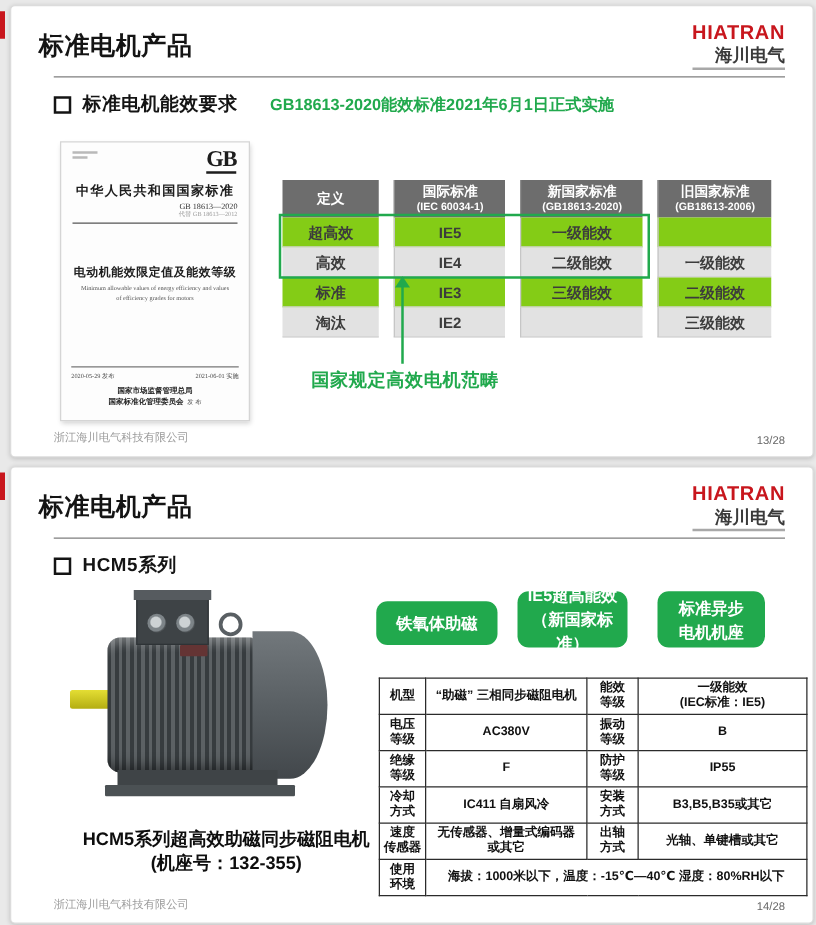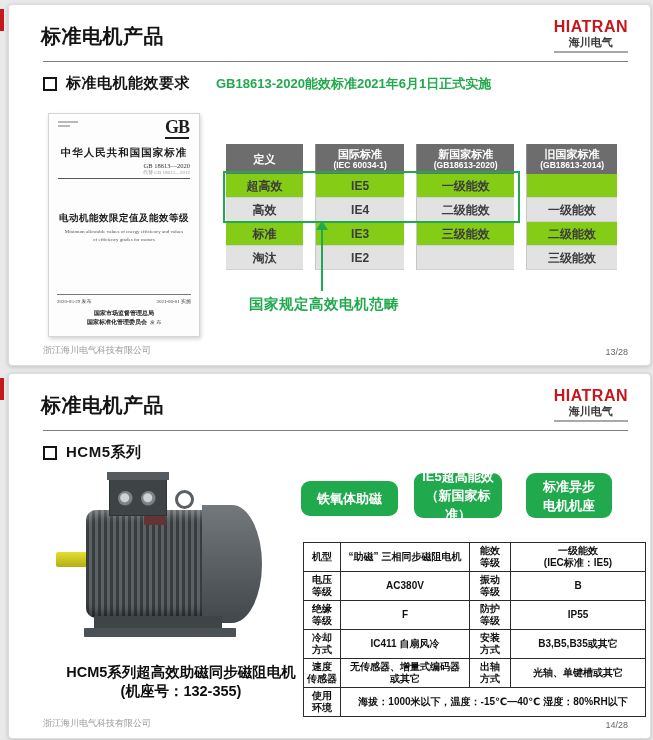--- a/index.html
+++ b/index.html
@@ -11,24 +11,24 @@
   }
   .slide{
     position:absolute;left:8px;width:641px;background:#ffffff;
     border:1px solid #dcdcdc;border-radius:4px;
     box-shadow:0 1px 4px rgba(0,0,0,0.18);
   }
   #slide1{top:4px;height:360px;}
   #slide2{top:373px;height:364px;}
   .red-tab{position:absolute;left:0;width:4px;height:22px;background:#c8161d;z-index:5;}
   
-  .slide-title{position:absolute;left:32px;top:18px;font-size:20px;font-weight:800;color:#141414;letter-spacing:0.5px;}
+  .slide-title{position:absolute;left:22px;top:18px;font-size:20px;font-weight:800;color:#141414;letter-spacing:0.5px;}
   .logo{position:absolute;right:22px;top:14px;text-align:right;line-height:1;}
   .logo-main{font-size:16px;font-weight:900;color:#c8161d;letter-spacing:0.5px;}
-  .logo-sub{font-size:11px;font-weight:800;color:#3a3a3a;margin-top:2px;text-align:center;}
+  .logo-sub{font-size:14px;font-weight:800;color:#3a3a3a;margin-top:2px;}
   .logo-bar{height:2px;background:#a8a8a8;margin-top:3px;}
   .divider{position:absolute;left:34px;right:22px;top:56px;height:0;border-top:1px solid #7f7f7f;}
   .section{position:absolute;left:34px;top:69px;display:flex;align-items:center;}
   .bullet{width:10px;height:10px;border:2.5px solid #141414;margin-right:9px;flex:none;}
   .section-heading{font-size:15px;font-weight:800;color:#141414;letter-spacing:0.5px;}
   .section-note{font-size:13px;font-weight:800;color:#21a94d;margin-left:26px;}
   .footer-company{position:absolute;left:34px;bottom:8px;font-size:9px;color:#9a9a9a;}
   .footer-page{position:absolute;right:22px;bottom:8px;font-size:9px;color:#666;}
   
   .doc{position:absolute;left:39px;top:108px;width:150px;height:222px;background:#fdfdfd;
@@ -152,21 +152,21 @@
       <div class="ecell c2">
         <span class="eh-top">国际标准</span>
           <span class="eh-sub">(IEC 60034-1)</span>
       </div>
       <div class="ecell c3">
         <span class="eh-top">新国家标准</span>
           <span class="eh-sub">(GB18613-2020)</span>
       </div>
       <div class="ecell c4">
         <span class="eh-top">旧国家标准</span>
-          <span class="eh-sub">(GB18613-2014)</span>
+          <span class="eh-sub">(GB18613-2006)</span>
       </div>
     </div>
     <div class="ebody">
       <div class="erow row-odd">
         <div class="ecell c1">超高效</div>
         <div class="ecell c2">IE5</div>
         <div class="ecell c3">一级能效</div>
         <div class="ecell c4"></div>
       </div>
       <div class="erow row-even">

